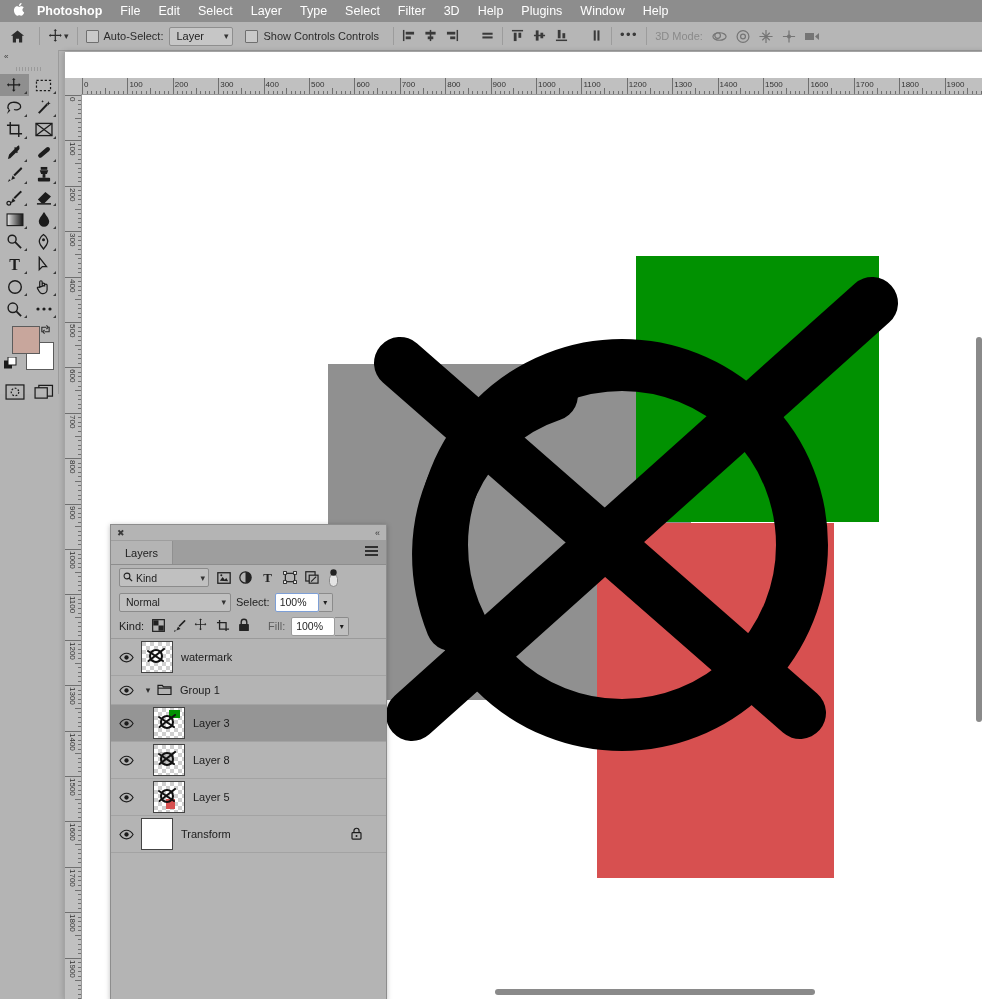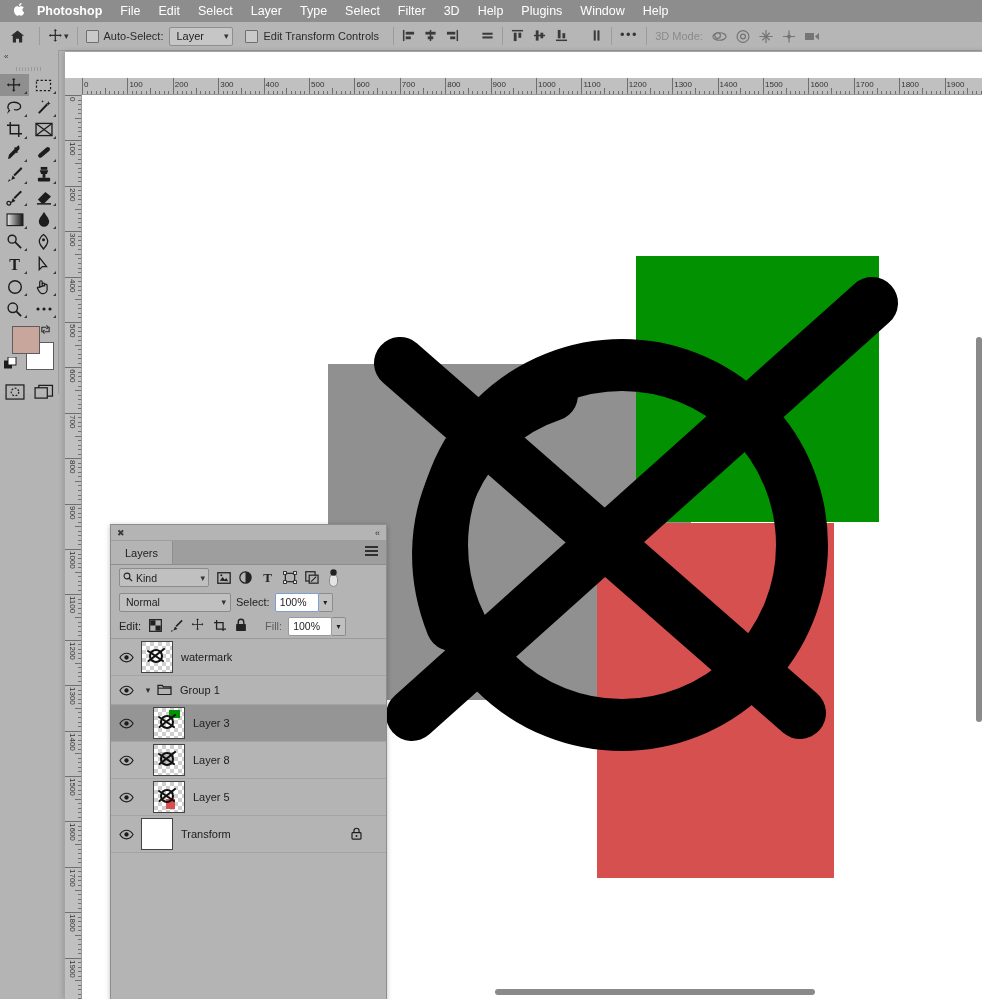--- a/index.html
+++ b/index.html
@@ -214,21 +214,21 @@
   <span class="chev">▾</span>
   <span class="obsep"></span>
   <span class="cbox"></span>
   <span class="lbl">Auto-Select:</span>
   <span class="mini-select">
     <span>Layer</span>
     <span class="chev">▾</span>
   </span>
   <span style="width:12px"></span>
   <span class="cbox"></span>
-  <span class="lbl">Edit Transform Controls</span>
+  <span class="lbl">Show Controls Controls</span>
   <span class="obsep"></span>
   <span class="align-grp">
     <span><svg width="13" height="13" viewBox="0 0 14 14">
           <rect x="1" y="1" width="1.6" height="12" fill="#3a3a3a"></rect>
           <rect x="4" y="3" width="9" height="3" fill="#3a3a3a"></rect>
           <rect x="4" y="8" width="5.5" height="3" fill="#3a3a3a"></rect>
         </svg></span>
     <span><svg width="13" height="13" viewBox="0 0 14 14">
           <rect x="6.2" y="1" width="1.6" height="12" fill="#3a3a3a"></rect>
           <rect x="1.5" y="3" width="11" height="3" fill="#3a3a3a"></rect>
@@ -1077,21 +1077,21 @@
       <span class="chev">▾</span>
     </div>
     <span>Select:</span>
     <span style="display:flex">
       <span class="numfld">100%</span>
       <span class="numstep">▾</span>
     </span>
   </div>
 
   <div id="lp-lock">
-    <span>Edit:</span>
+    <span>Kind:</span>
     <span><svg width="13" height="13" viewBox="0 0 14 14">
           <rect x=".7" y=".7" width="12.6" height="12.6" fill="none" stroke="#222" stroke-width="1.3"></rect>
           <rect x="1.4" y="1.4" width="5.6" height="5.6" fill="#222"></rect>
           <rect x="7" y="7" width="5.6" height="5.6" fill="#222"></rect>
         </svg></span>
     <span><svg width="13" height="13" viewBox="0 0 14 14">
           <path fill="#222" d="M12.2 1.1 6 7.3l1.2 1.2 6.2-6.2c.5-.5-.7-1.7-1.2-1.2zM5.4 8 3.6 12.5 8.1 10.7z"></path>
           <path fill="#222" d="M3.1 12.9 1 14l1-2.3z"></path>
         </svg></span>
     <span><svg width="14" height="14" viewBox="0 0 15 15">

